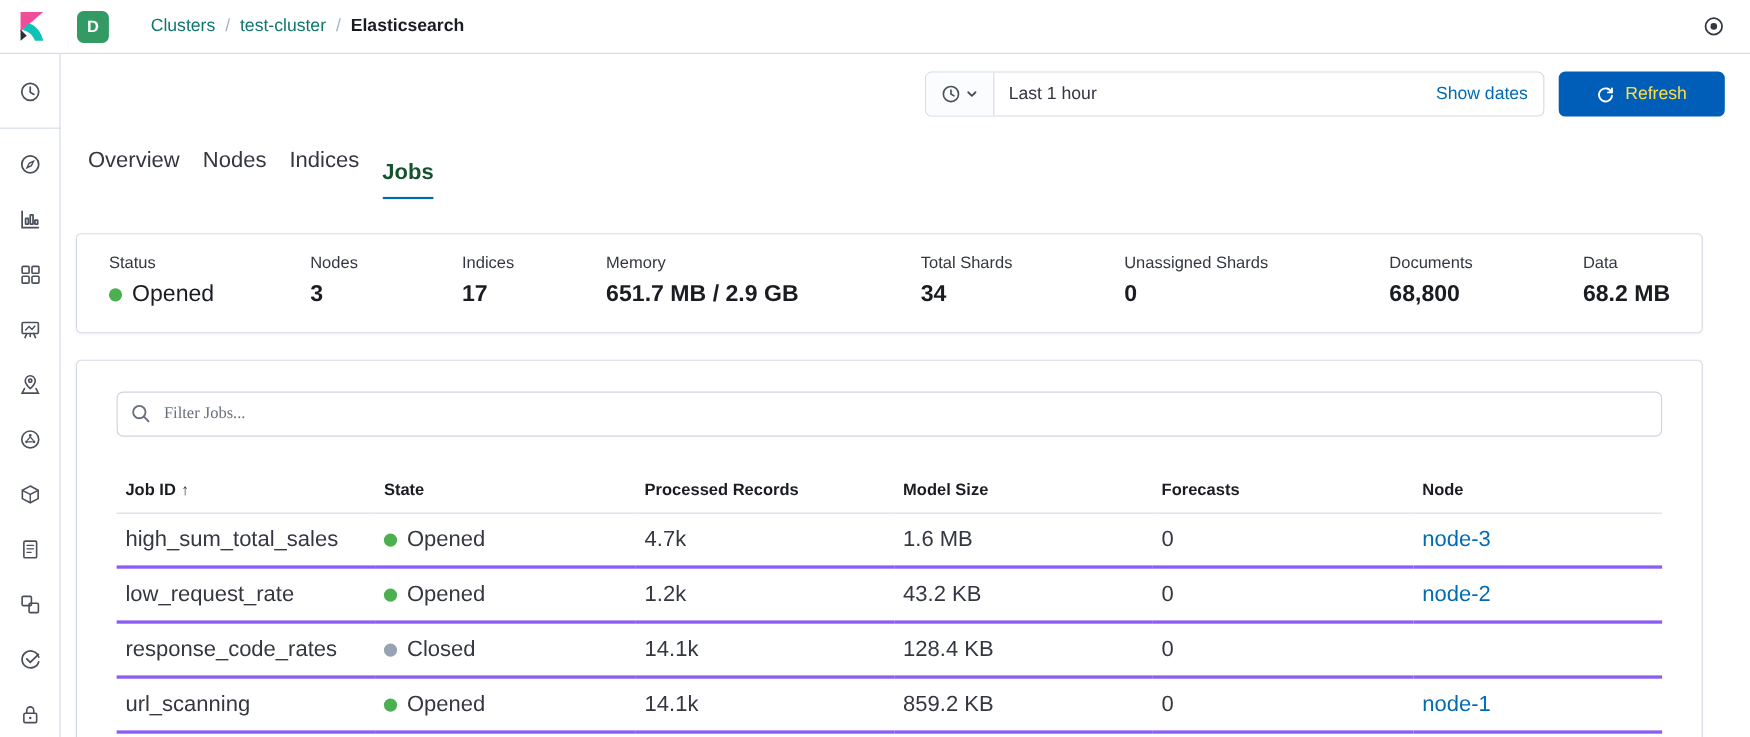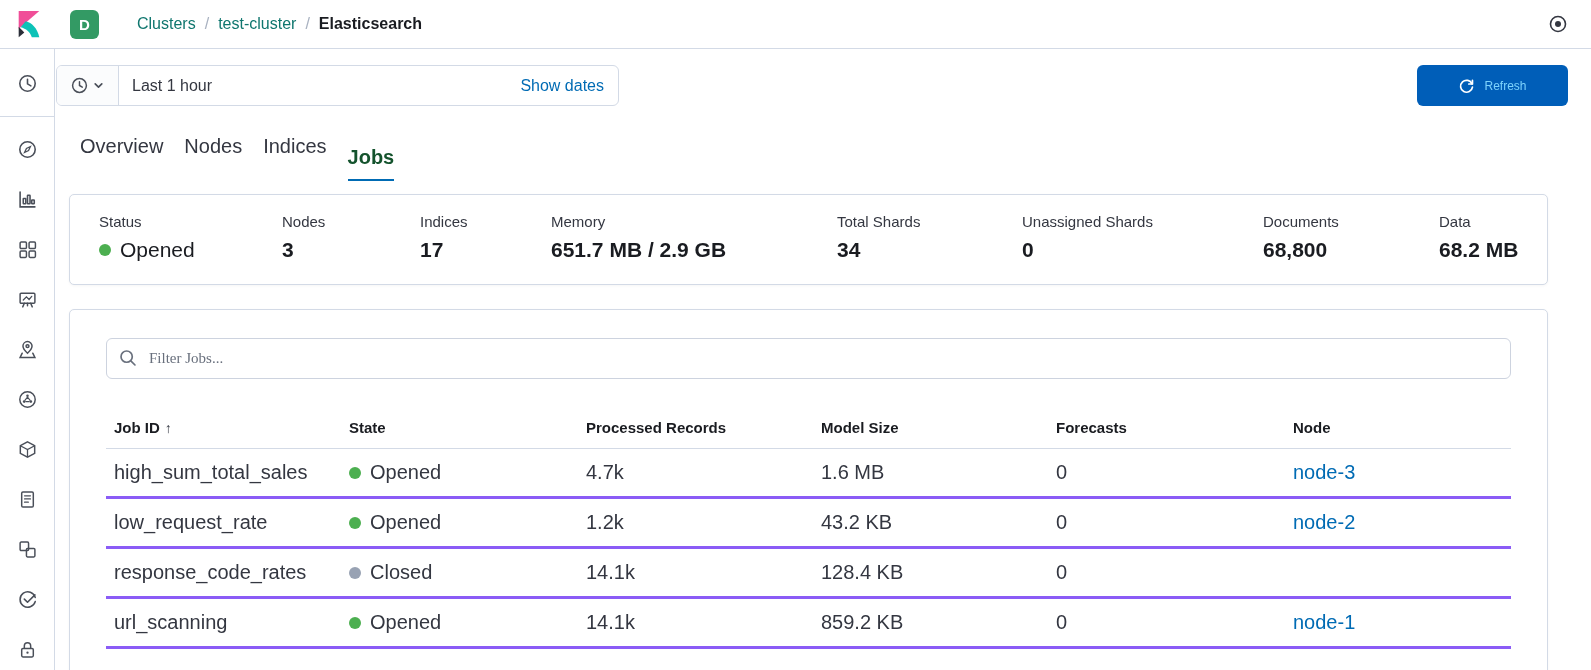--- a/index.html
+++ b/index.html
@@ -40,53 +40,53 @@
     width: 34px; height: 34px; display: flex; align-items: center; justify-content: center;
     border-radius: 6px; cursor: pointer; color: #4a4f59; flex: 0 0 auto; margin-bottom: 16px;
   }
   .sidebar-divider { width: 55px; height: 1px; background: #d3dae6; margin: 0 0 15px 0; flex: 0 0 auto; }
   .nav-icon svg { display: block; }
 
   
   .main { position: absolute; left: 56px; top: 50px; right: 0; bottom: 0; background: #fff; overflow: hidden; }
 
   
-  .toolbar { display: flex; justify-content: space-between; align-items: center; margin: 15px 23px 0 0; gap: 13px; }
+  .toolbar { display: flex; justify-content: flex-end; align-items: center; margin: 15px 23px 0 0; gap: 13px; }
   .datepicker {
     width: 563px; height: 41px; background: #fff; border: 1px solid #d3dae6; border-radius: 6px;
     display: flex; align-items: center; overflow: hidden;
   }
   .dp-quick {
     width: 62px; height: 100%; display: flex; align-items: center; justify-content: center; gap: 5px;
     border: none; border-right: 1px solid #d3dae6; background: #fbfcfd; cursor: pointer; color: #4a4f59;
   }
   .dp-value { font-size: 16px; color: #343741; padding-left: 13px; cursor: pointer; }
   .dp-showdates { margin-left: auto; padding-right: 14px; background: none; border: none;
     color: #006bb4; font-size: 16px; font-weight: 500; cursor: pointer; font-family: inherit; }
   .refresh-btn {
-    min-width: 151px; height: 41px; background: #005eb8; color: #7dd3fc; border: none; border-radius: 6px;
-    font-size: 12px; font-weight: 500; font-family: inherit; cursor: pointer;
+    min-width: 151px; height: 41px; background: #005eb8; color: #fde047; border: none; border-radius: 6px;
+    font-size: 16px; font-weight: 500; font-family: inherit; cursor: pointer;
     display: flex; align-items: center; justify-content: center; gap: 9px;
   }
 
   
   .tabs { display: flex; gap: 21px; padding-left: 24px; margin-top: 17px; }
   .tab {
     font-size: 20px; color: #343741; padding-bottom: 10px; cursor: pointer; background: none; border: none;
     font-family: inherit; border-bottom: 2px solid transparent;
   }
   .tab.active { color: #14532d; font-weight: 600; border-bottom-color: #006bb4; margin-top: 23px; }
 
   
   .panel {
     background: #fff; border: 1px solid #d3dae6; border-radius: 5px;
     box-shadow: 0 1px 3px rgba(0,0,0,0.04);
     margin-left: 13px; margin-right: 43px;
   }
-  .summary-panel { margin-top: 13px; padding: 18px 20px 22px 29px; display: flex; }
+  .summary-panel { margin-top: 31px; padding: 18px 20px 22px 29px; display: flex; }
   .stat { display: flex; flex-direction: column; gap: 8px; }
   .stat:nth-child(1) { width: 183px; }
   .stat:nth-child(2) { width: 138px; }
   .stat:nth-child(3) { width: 131px; }
   .stat:nth-child(4) { width: 286px; }
   .stat:nth-child(5) { width: 185px; }
   .stat:nth-child(6) { width: 241px; }
   .stat:nth-child(7) { width: 176px; }
   .stat-label { font-size: 15px; color: #343741; }
   .stat-value { font-size: 21px; font-weight: 700; color: #1a1c21; display: flex; align-items: center; }

